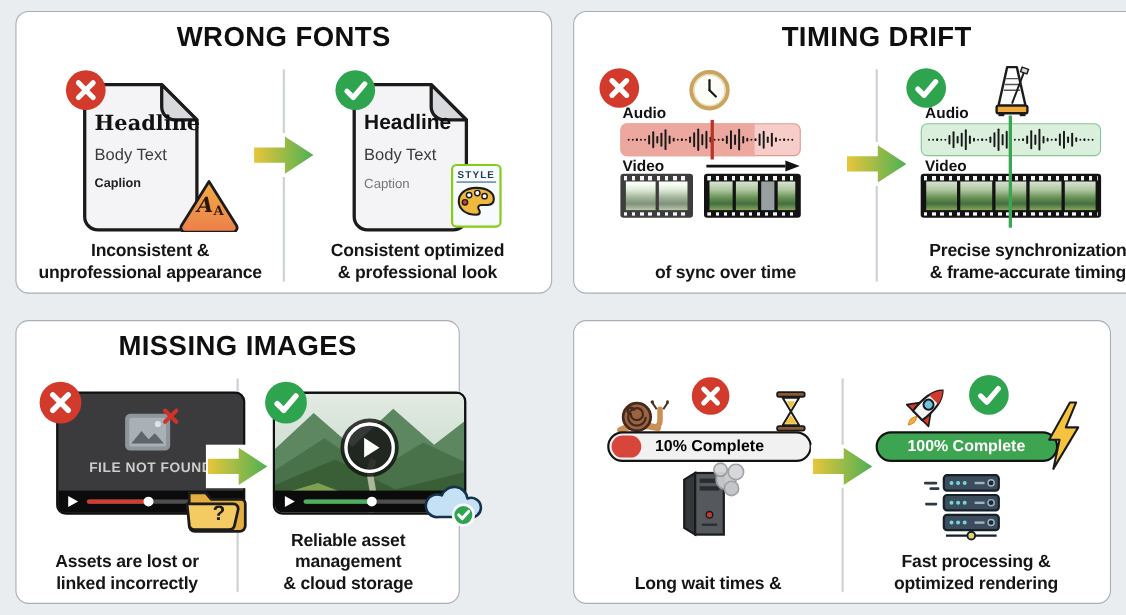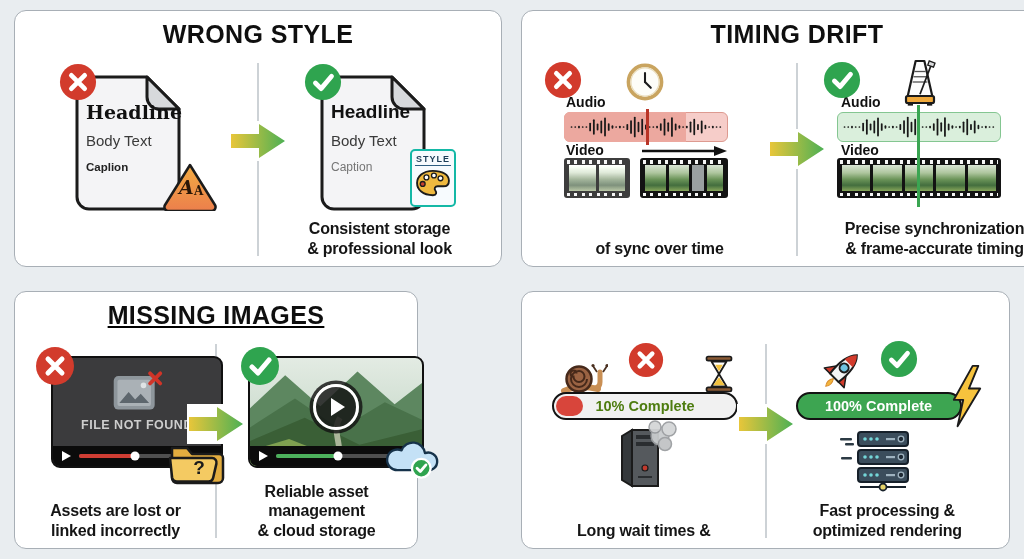--- a/index.html
+++ b/index.html
@@ -9,21 +9,21 @@
     font-family:"Liberation Sans",sans-serif;
     -webkit-font-smoothing:antialiased;
   }
   .panel{
     position:absolute;background:#ffffff;
     border:1.5px solid #a8afb6;border-radius:12px;
     box-sizing:border-box;
   }
   #p1{left:14px;top:10px;width:488px;height:257px;}
   #p2{left:521px;top:10px;width:552px;height:257px;}
-  #p3{left:14px;top:291px;width:404px;height:258px;text-decoration:underline;}
+  #p3{left:14px;top:291px;width:404px;height:258px;}
   #p4{left:521px;top:291px;width:489px;height:258px;}
   .ptitle{text-align:center;padding-top:9px;font-size:25px;font-weight:700;letter-spacing:.4px;color:#0f0f0f;}
   .content{position:absolute;left:0;top:48px;right:0;bottom:0;}
   .divider{position:absolute;left:calc(50% - 1px);top:4px;bottom:10px;width:2px;background:#cdd2d6;}
   .half{position:absolute;top:0;bottom:0;width:50%;}
   .half.bad{left:0;}
   .half.good{left:50%;}
   .arrow{position:absolute;left:calc(50% - 29px);width:58px;height:40px;z-index:7;}
   .cap{position:absolute;left:0;right:0;bottom:7px;text-align:center;font-size:16px;font-weight:700;line-height:1.24;color:#151515;letter-spacing:-0.2px;}
   .badge{position:absolute;width:38px;height:38px;z-index:6;}
@@ -33,21 +33,21 @@
   .doc-wrap{position:absolute;width:118px;height:140px;}
   .doc-wrap svg.docshape{position:absolute;left:0;top:0;}
   .doc-headline{position:absolute;left:17px;top:30px;font-size:19px;font-weight:700;color:#111;}
   .serif{font-family:"DejaVu Serif",serif;}
   .doc-body{position:absolute;left:17px;top:61px;font-size:15px;color:#3a3a3a;}
   .doc-caption-bad{position:absolute;left:17px;top:90px;font-family:Liberation Sans, sans-serif;font-weight:700;font-size:11.5px;color:#222;}
   .doc-caption-good{position:absolute;left:17px;top:89px;font-size:12px;color:#757575;}
   .warn-tri{position:absolute;left:92px;top:90px;width:58px;height:50px;z-index:5;}
   .warn-a1{position:absolute;left:18px;top:15px;font-family:"DejaVu Serif",serif;font-style:italic;font-weight:700;font-size:19px;color:#2a1708;}
   .warn-a2{position:absolute;left:33px;top:23px;font-family:"DejaVu Serif",serif;font-weight:700;font-size:12px;color:#2a1708;}
-  .style-card{position:absolute;left:96px;top:78px;width:46px;height:58px;background:#f7fbfe;border:2px solid #14b8a6;border-radius:5px;z-index:5;box-sizing:border-box;}
+  .style-card{position:absolute;left:96px;top:78px;width:46px;height:58px;background:#f7fbfe;border:2px solid #84cc16;border-radius:5px;z-index:5;box-sizing:border-box;}
   .style-label{display:block;text-align:center;font-size:9px;font-weight:700;letter-spacing:1px;color:#1d3d57;border-bottom:1.5px solid #2e5d80;margin:3px 3px 0;padding-bottom:1px;}
   .style-card svg{display:block;margin:2px auto 0;}
 
   
   .media-label{position:absolute;font-size:14px;font-weight:700;color:#111;}
   .strip{position:absolute;height:30px;border-radius:6px;box-sizing:border-box;}
   .strip.pink{background:#f6cdc9;border:1.5px solid #dd9a90;}
   .strip.green{background:#daefdc;border:1.5px solid #84c691;}
   .shade{position:absolute;left:-1px;top:-1px;bottom:-1px;width:75%;background:#eca89f;border-radius:6px 0 0 6px;}
   .offset-line{position:absolute;left:50%;top:-4px;bottom:-4px;width:2.5px;background:#b93527;z-index:3;}
@@ -78,29 +78,29 @@
   .play-btn .play-tri{border-left-width:14px;border-top-width:9px;border-bottom-width:9px;margin-left:4px;}
   .folder{position:absolute;width:62px;height:50px;z-index:6;}
   .folder-mark{position:absolute;left:2px;right:0;top:21px;text-align:center;font-size:19px;font-weight:700;color:#1b1b1b;}
   .cloud{position:absolute;width:60px;height:48px;z-index:6;}
 
   
   .pbar{position:absolute;height:28px;border:2.5px solid #131313;border-radius:15px;box-sizing:border-box;display:flex;align-items:center;justify-content:center;}
   .pbar.bad-bar{background:#f1f1f1;}
   .pbar.good-bar{background:#3da551;}
   .pbar .label{position:relative;z-index:2;font-size:14.5px;font-weight:700;}
-  .bad-bar .label{color:#4d7c0f;}
+  .bad-bar .label{color:#000000;}
   .good-bar .label{color:#ffffff;}
   .red-blob{position:absolute;left:2px;top:2px;bottom:2px;width:27px;border-radius:12px;background:#d8453b;}
 </style>
 </head>
 <body>
 
 <section class="panel" id="p1">
-  <div class="ptitle">WRONG STYLE</div>
+  <div class="ptitle">WRONG FONTS</div>
   <div class="content">
     <div class="divider"></div>
     <svg class="arrow" style="top:62px" viewBox="0 0 58 40">
       <defs>
           <linearGradient id="ag1" x1="0" y1="0" x2="1" y2="0">
             <stop offset="0" stop-color="#e8c63a"></stop>
             <stop offset="1" stop-color="#4db054"></stop>
           </linearGradient>
         </defs>
       <rect x="0" y="0" width="58" height="40" fill="#ffffff"></rect>
@@ -129,20 +129,24 @@
                   <stop offset="0" stop-color="#f3ac42"></stop>
                   <stop offset="1" stop-color="#ec7f4c"></stop>
                 </linearGradient>
               </defs>
             <path d="M29 4 L54 44 A4 4 0 0 1 50.5 50 H7.5 A4 4 0 0 1 4 44 Z" fill="url(#wg1)" stroke="#1b1b1b" stroke-width="2.5" stroke-linejoin="round"></path>
           </svg>
           <span class="warn-a1">A</span>
           <span class="warn-a2">A</span>
         </div>
       </div>
+      <div class="cap">
+        <span>Inconsistent &amp;</span><br>
+        <span>unprofessional appearance</span>
+      </div>
     </div>
 
     <div class="half good">
       <div class="doc-wrap" style="left:56px;top:12px;">
         <svg class="docshape" width="118" height="140" viewBox="0 0 118 140">
           <path d="M20 6 H78 L110 38 V126 A12 12 0 0 1 98 138 H20 A12 12 0 0 1 8 126 V18 A12 12 0 0 1 20 6 Z" fill="#f4f4f6" stroke="#1b1b1b" stroke-width="3" stroke-linejoin="round"></path>
           <path d="M78 6 V26 A12 12 0 0 0 90 38 H110 Z" fill="#d7d9dc" stroke="#1b1b1b" stroke-width="3" stroke-linejoin="round"></path>
         </svg>
         <div class="doc-headline">Headline</div>
         <div class="doc-body">Body Text</div>
@@ -158,21 +162,21 @@
           <svg width="38" height="30" viewBox="0 0 40 32">
             <path d="M20 3 C9 3 3 9 3 16 C3 23 9 29 20 29 C24 29 24 26 22.5 24 C21 22 22 19.5 25 19.5 L31 19.5 C35 19.5 37 17 37 13.5 C37 7 30 3 20 3 Z" fill="#efb93f" stroke="#1c1c1c" stroke-width="2"></path>
             <circle cx="13" cy="10" r="2.6" fill="#ffffff" stroke="#1c1c1c" stroke-width="1.4"></circle>
             <circle cx="21" cy="8" r="2.6" fill="#ffffff" stroke="#1c1c1c" stroke-width="1.4"></circle>
             <circle cx="28" cy="11" r="2.6" fill="#ffffff" stroke="#1c1c1c" stroke-width="1.4"></circle>
             <circle cx="9" cy="17" r="2.6" fill="#c8402f" stroke="#1c1c1c" stroke-width="1.4"></circle>
           </svg>
         </div>
       </div>
       <div class="cap">
-        <span>Consistent storage</span><br>
+        <span>Consistent optimized</span><br>
         <span>&amp; professional look</span>
       </div>
     </div>
   </div>
 </section>
 
 <section class="panel" id="p2">
   <div class="ptitle">TIMING DRIFT</div>
   <div class="content">
     <div class="divider"></div>

